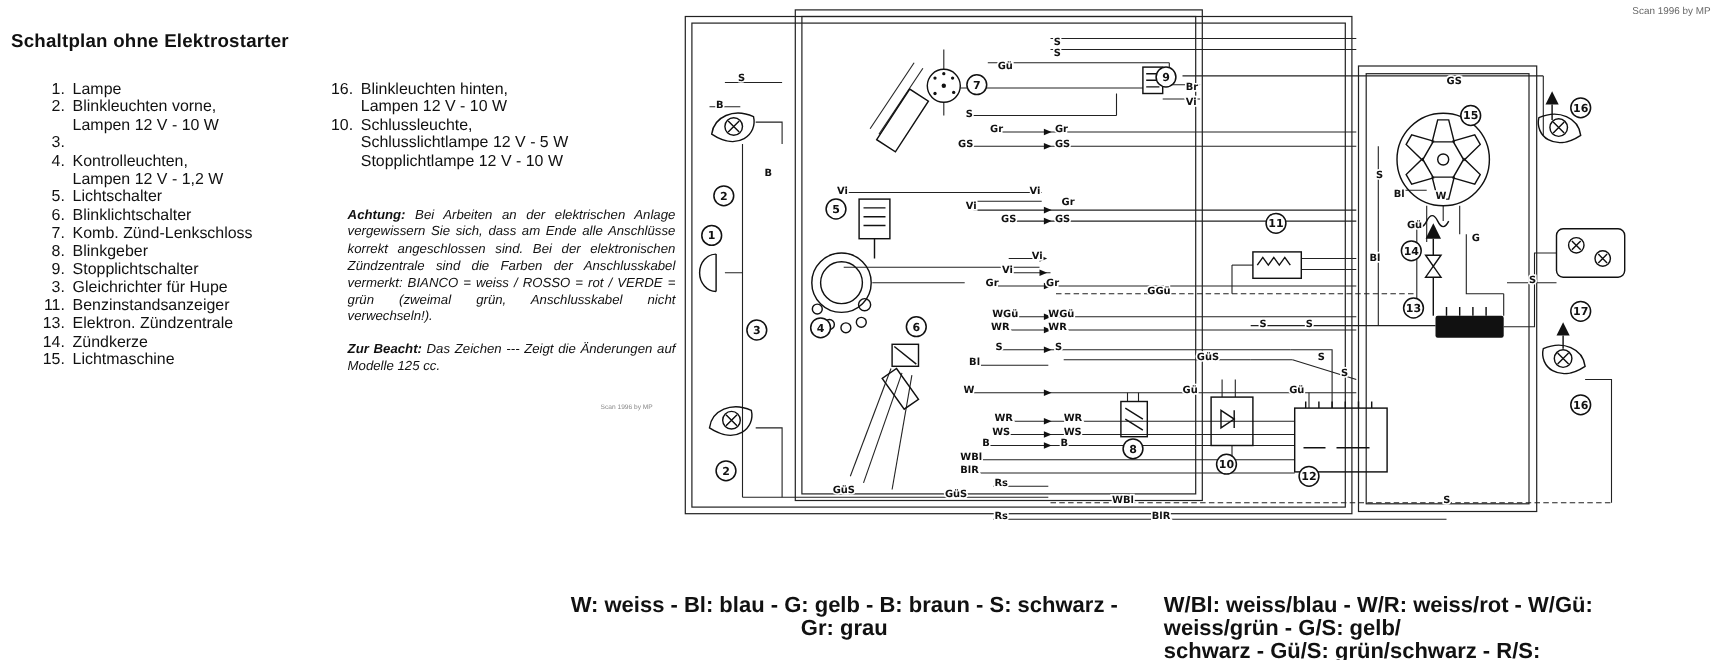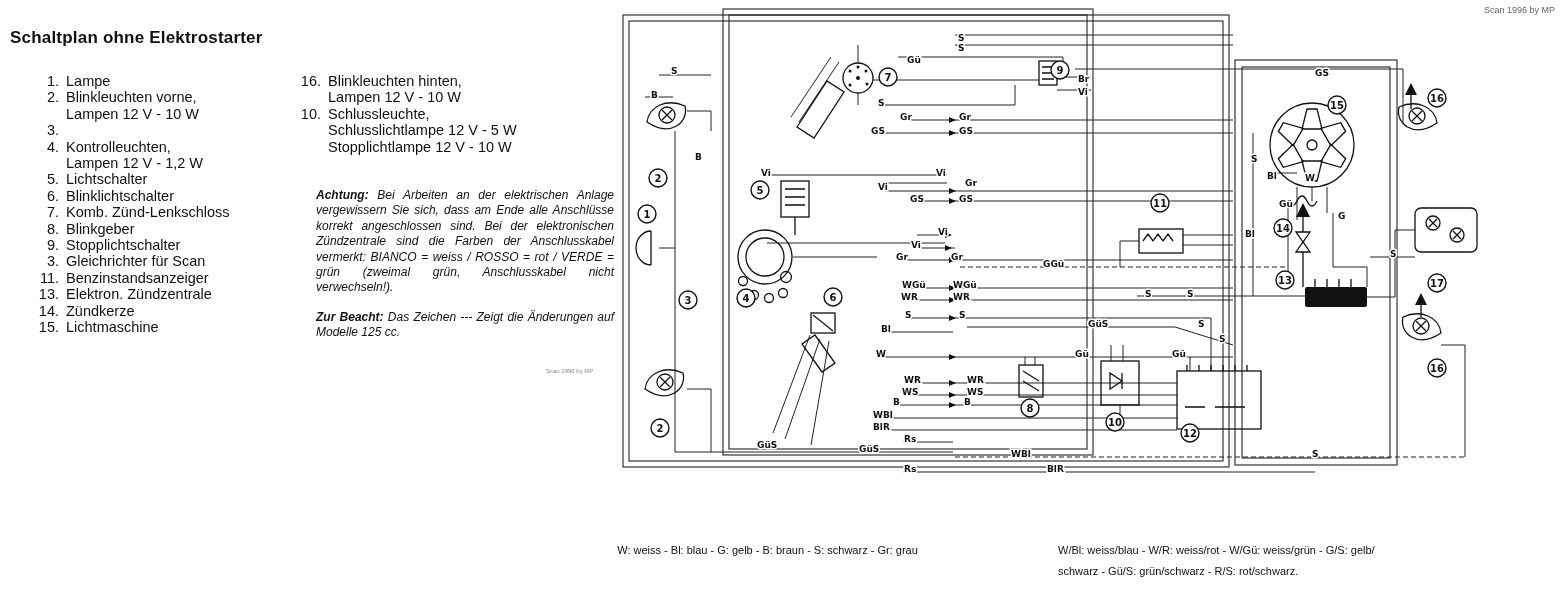--- a/index.html
+++ b/index.html
@@ -12,21 +12,21 @@
   .legend-col{position:absolute;top:73px;font-size:14.5px;line-height:16.4px;}
   #legend-col1{left:33px;width:275px;}
   #legend-col2{left:295px;width:250px;}
   .legend-item{display:flex;}
   .legend-num{width:26px;text-align:right;margin-right:7px;flex:none;}
   .legend-text{white-space:nowrap;}
   .notes{position:absolute;left:316px;top:188px;width:298px;font-size:12px;line-height:15.4px;font-style:italic;text-align:justify;}
   .notes .note{margin:0 0 14px 0;}
   .notes b{font-style:italic;}
   .tiny-credit{position:absolute;left:546px;top:368px;font-size:6px;color:#888;font-style:normal;}
-  .color-key{position:absolute;top:540px;font-size:11px;font-weight:normal;line-height:21px;}
+  .color-key{position:absolute;top:540px;font-size:20px;font-weight:bold;line-height:21px;}
   #color-key-left{left:505px;width:525px;text-align:center;}
   #color-key-right{left:1058px;width:440px;text-align:left;}
   
   #schematic-wrap{position:absolute;left:615px;top:5px;width:900px;height:487px;}
   .frame{fill:none;stroke:#222;stroke-width:1.1;}
   .wire{fill:none;stroke:#222;stroke-width:1;}
   .wire.dash{stroke-dasharray:5 3;}
   .sym{fill:none;stroke:#111;stroke-width:1.3;}
   .sym-fill{fill:#111;stroke:none;}
   .arrow{fill:#111;stroke:none;}
@@ -72,21 +72,21 @@
     <div class="legend-item">
       <span class="legend-num">8.</span>
       <span class="legend-text">Blinkgeber</span>
     </div>
     <div class="legend-item">
       <span class="legend-num">9.</span>
       <span class="legend-text">Stopplichtschalter</span>
     </div>
     <div class="legend-item">
       <span class="legend-num">3.</span>
-      <span class="legend-text">Gleichrichter für Scan</span>
+      <span class="legend-text">Gleichrichter für Hupe</span>
     </div>
     <div class="legend-item">
       <span class="legend-num">11.</span>
       <span class="legend-text">Benzinstandsanzeiger</span>
     </div>
     <div class="legend-item">
       <span class="legend-num">13.</span>
       <span class="legend-text">Elektron. Zündzentrale</span>
     </div>
     <div class="legend-item">

